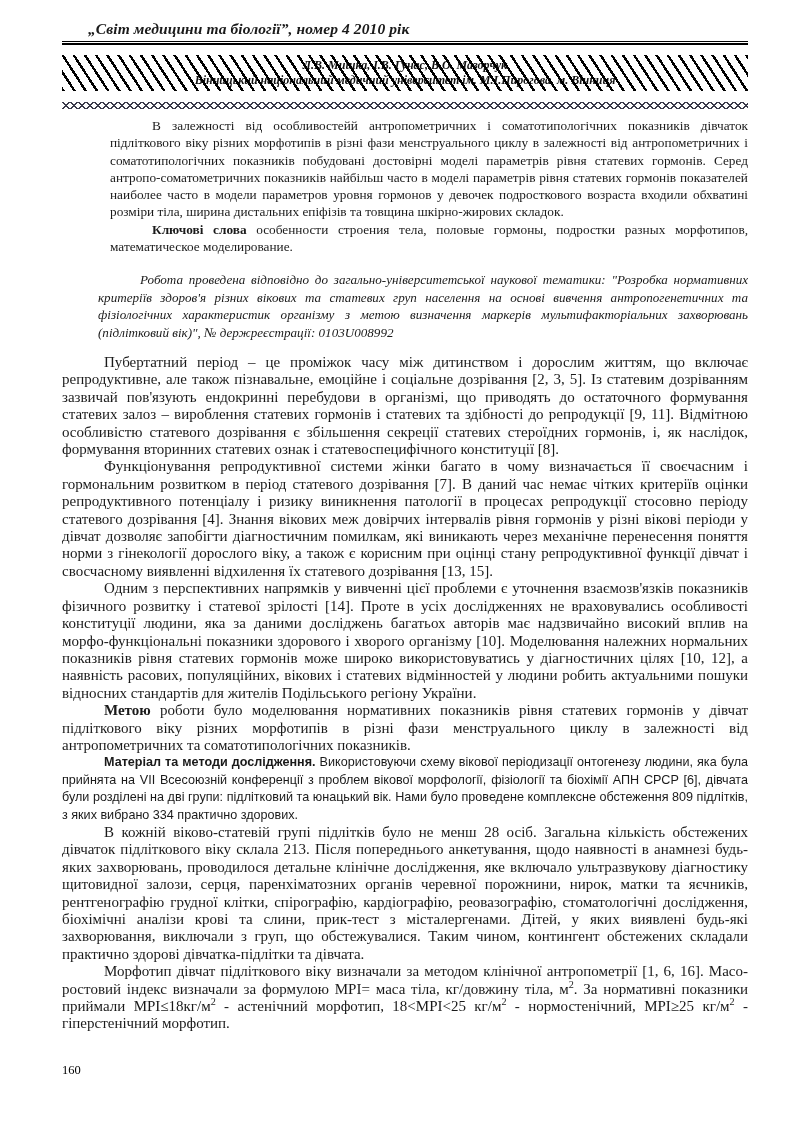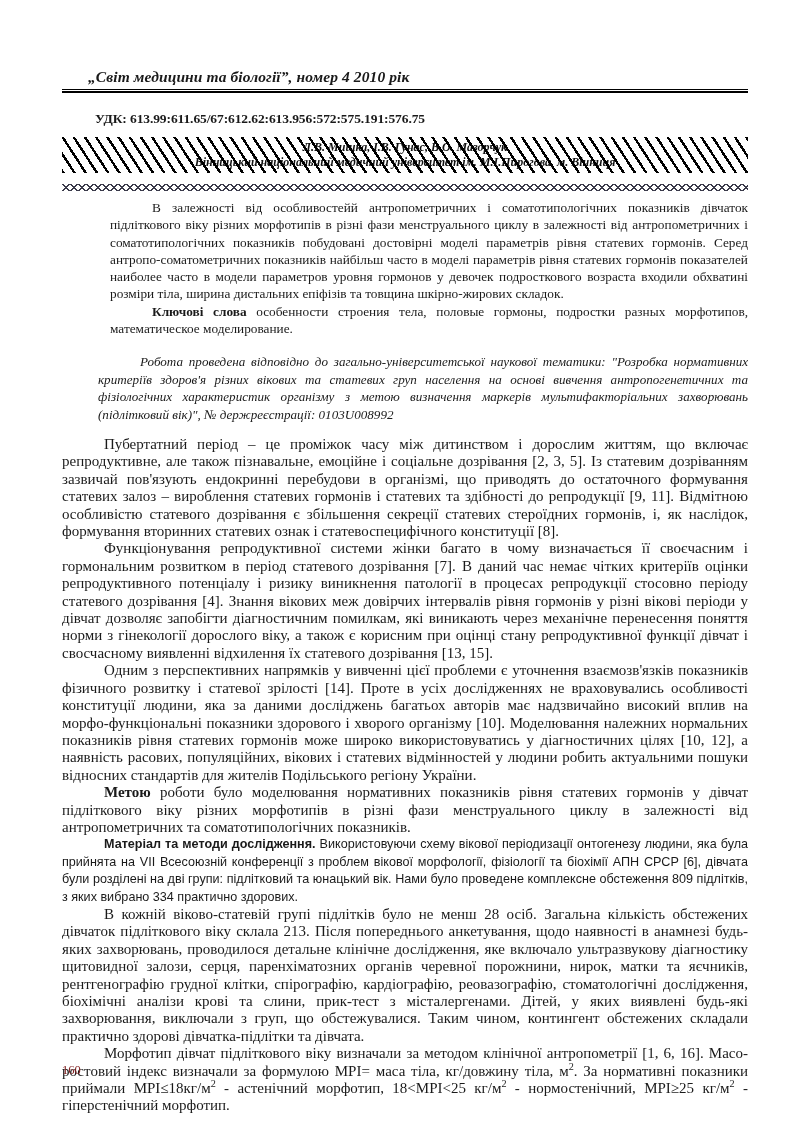--- a/index.html
+++ b/index.html
@@ -14,21 +14,21 @@
     font-family: "Liberation Serif", "DejaVu Serif", serif;
     color: #1a1a1a;
     overflow: hidden;
   }
   .page {
     position: absolute;
     left: 0; top: 0;
     width: 800px;
     height: 1131px;
     box-sizing: border-box;
-    padding: 68px 52px 0 62px;
+    padding: 20px 52px 0 62px;
   }
 
   
   .runhead {
     font-style: italic;
     font-weight: bold;
     font-size: 15.5px;
     letter-spacing: 0.1px;
     padding-left: 26px;
     padding-bottom: 3px;
@@ -141,32 +141,31 @@
   }
   .lead { font-weight: bold; }
   sup { font-size: 0.68em; vertical-align: super; line-height: 0; }
 
   
   .folio {
     position: absolute;
     left: 62px;
     top: 1063px;
     font-size: 12.5px;
-    color: #7f1d1d;
+    color: #000000;
   }
 </style>
 </head>
 <body>
 
 <div class="page">
 
   <div class="runhead">„Світ медицини та біології”, номер 4 2010 рік</div>
   <div class="rule-double"></div>
 
-  <div class="udk">УДК: 613.99:611.65/67:612.62:613.956:572:575.191:576.75</div>
 
   <div class="authorblock">
     <div class="lines">
       <div>Л.В. Мишка, І.В. Гунас, В.О. Мазорчук</div>
       <div>Вінницький національний медичний університет ім. М.І.Пирогова, м. Вінниця</div>
     </div>
     <div class="hatch"></div>
   </div>
 
 

